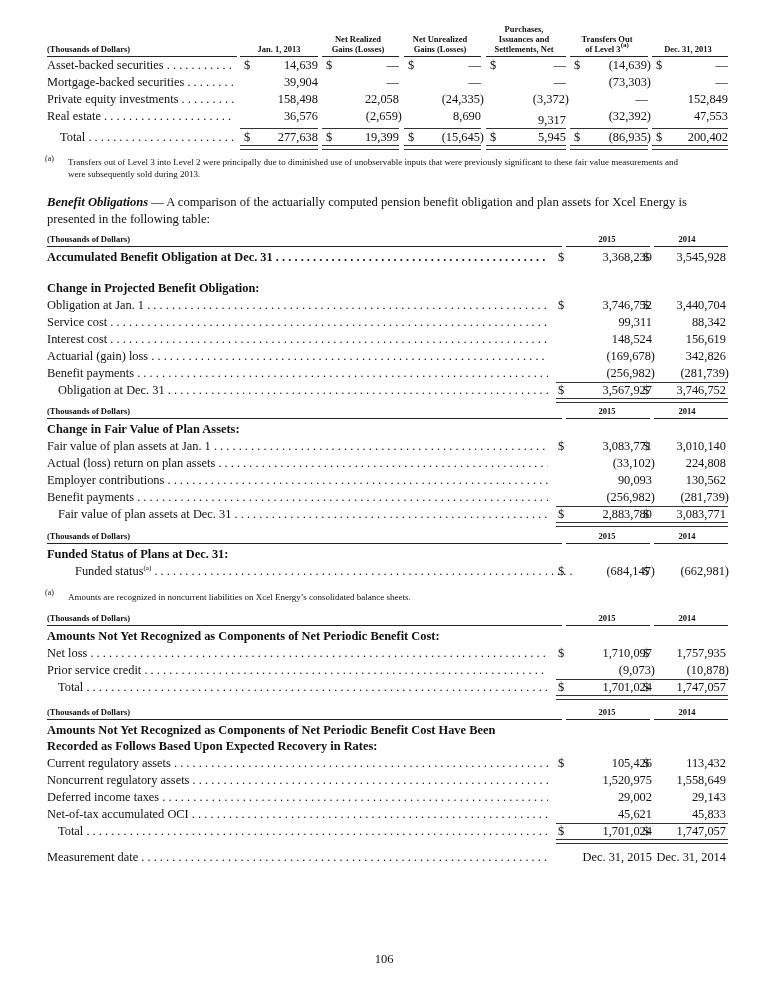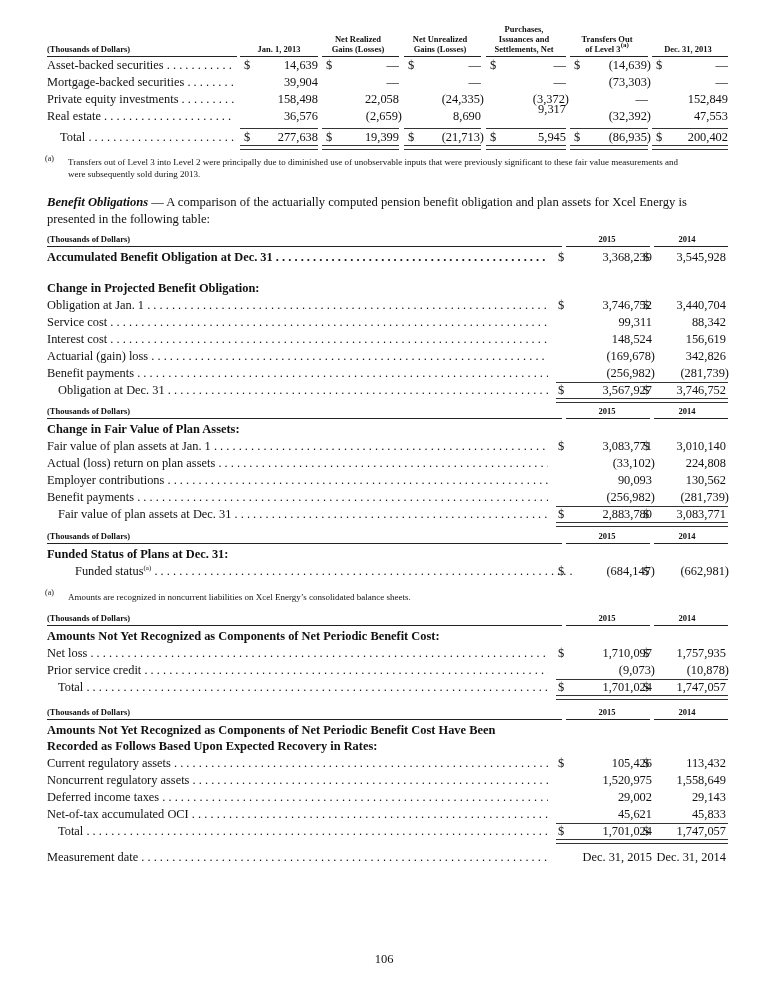--- a/index.html
+++ b/index.html
@@ -81,31 +81,31 @@
         <div class="num rowtxt" style="right:284px; top:91px;">(24,335)</div>
         <div class="num rowtxt" style="right:199px; top:91px;">(3,372)</div>
         <div class="num rowtxt" style="right:120px; top:91px;">—</div>
         <div class="num rowtxt" style="right:40px; top:91px;">152,849</div>
       </div>
       <div>
         <div class="abs rowtxt dots" style="left:47px; top:108px; width:188px;">Real estate</div>
         <div class="num rowtxt" style="right:450px; top:108px;">36,576</div>
         <div class="num rowtxt" style="right:366px; top:108px;">(2,659)</div>
         <div class="num rowtxt" style="right:287px; top:108px;">8,690</div>
-        <div class="num rowtxt" style="right:202px; top:101px;">9,317</div>
+        <div class="num rowtxt" style="right:202px; top:112px;">9,317</div>
         <div class="num rowtxt" style="right:117px; top:108px;">(32,392)</div>
         <div class="num rowtxt" style="right:40px; top:108px;">47,553</div>
       </div>
       <div>
         <div class="abs rowtxt dots" style="left:60px; top:129px; width:175px;">Total</div>
         <div class="num rowtxt" style="right:450px; top:129px;">277,638</div>
         <div class="cur rowtxt" style="left:244px; top:129px;">$</div>
         <div class="num rowtxt" style="right:369px; top:129px;">19,399</div>
         <div class="cur rowtxt" style="left:326px; top:129px;">$</div>
-        <div class="num rowtxt" style="right:284px; top:129px;">(21,713)</div>
+        <div class="num rowtxt" style="right:284px; top:129px;">(15,645)</div>
         <div class="cur rowtxt" style="left:408px; top:129px;">$</div>
         <div class="num rowtxt" style="right:202px; top:129px;">5,945</div>
         <div class="cur rowtxt" style="left:490px; top:129px;">$</div>
         <div class="num rowtxt" style="right:117px; top:129px;">(86,935)</div>
         <div class="cur rowtxt" style="left:574px; top:129px;">$</div>
         <div class="num rowtxt" style="right:40px; top:129px;">200,402</div>
         <div class="cur rowtxt" style="left:656px; top:129px;">$</div>
       </div>
     </div>
 

